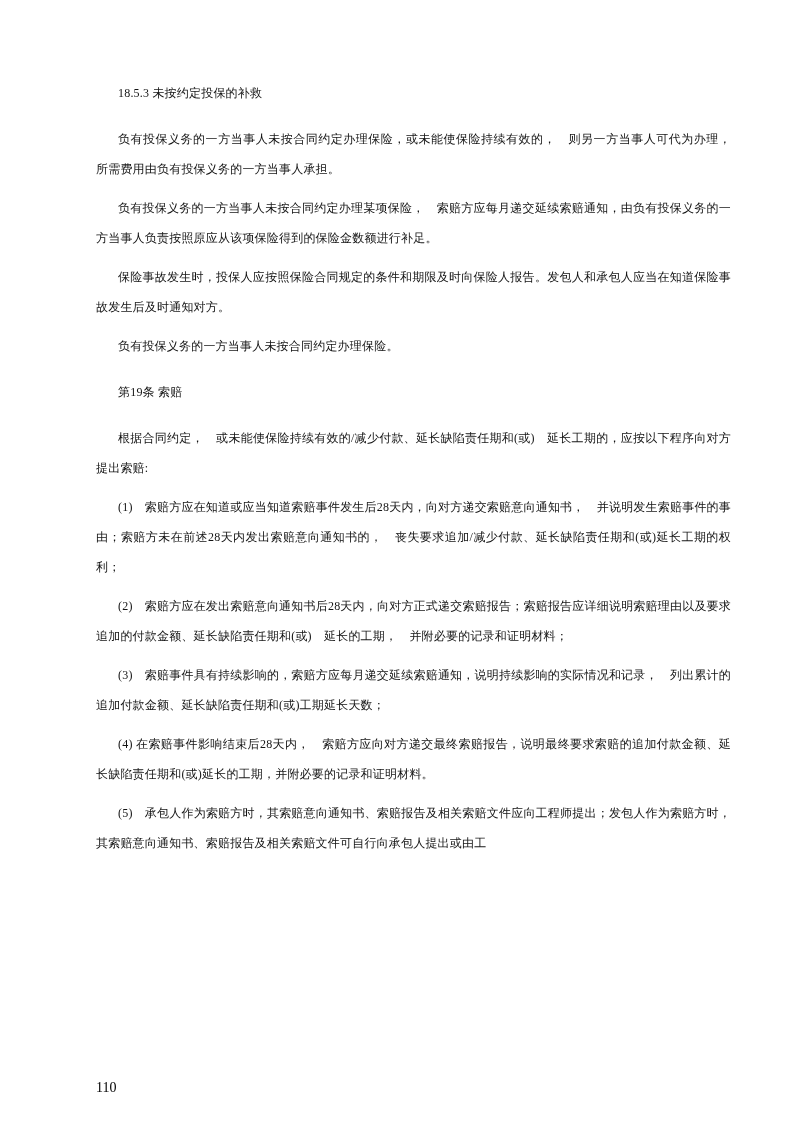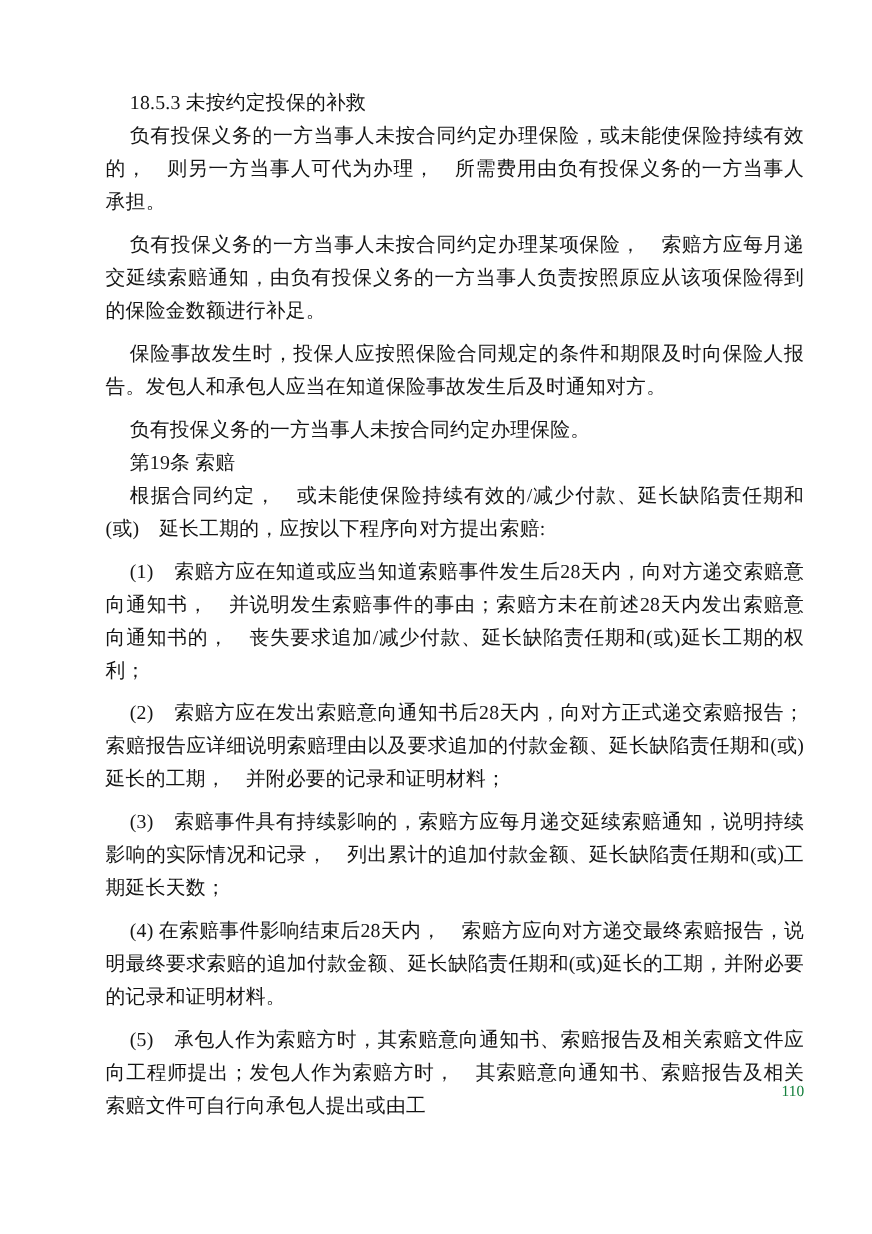--- a/index.html
+++ b/index.html
@@ -17,42 +17,42 @@
     color: #141414;
   }
   .content {
     position: absolute;
     left: 96px;
     top: 78px;
     width: 635px;
   }
   .block {
     margin: 0;
-    font-size: 18px;
+    font-size: 12px;
     line-height: 30px;
     text-indent: 22px;
     text-align: justify;
     letter-spacing: 0.2px;
     word-break: break-all;
   }
   .block + .block { margin-top: 9px; }
   .heading {
     text-align: left;
     white-space: nowrap;
   }
-  .block + .heading, .heading + .block { margin-top: 0; }
+  .block + .heading, .heading + .block { margin-top: 16px; }
   .page-footer {
     position: absolute;
     left: 96px;
-    top: 984px;
+    top: 1079px;
     width: 635px;
-    text-align: right;
+    text-align: left;
     font-size: 14px;
     line-height: 18px;
-    color: #15803d;
+    color: #000000;
   }
 </style>
 </head>
 <body>
 
 <div class="page">
   <div class="content">
     <p class="block heading">18.5.3 未按约定投保的补救</p>
     <p class="block">负有投保义务的一方当事人未按合同约定办理保险，或未能使保险持续有效的，　则另一方当事人可代为办理，　所需费用由负有投保义务的一方当事人承担。</p>
     <p class="block">负有投保义务的一方当事人未按合同约定办理某项保险，　索赔方应每月递交延续索赔通知，由负有投保义务的一方当事人负责按照原应从该项保险得到的保险金数额进行补足。</p>

